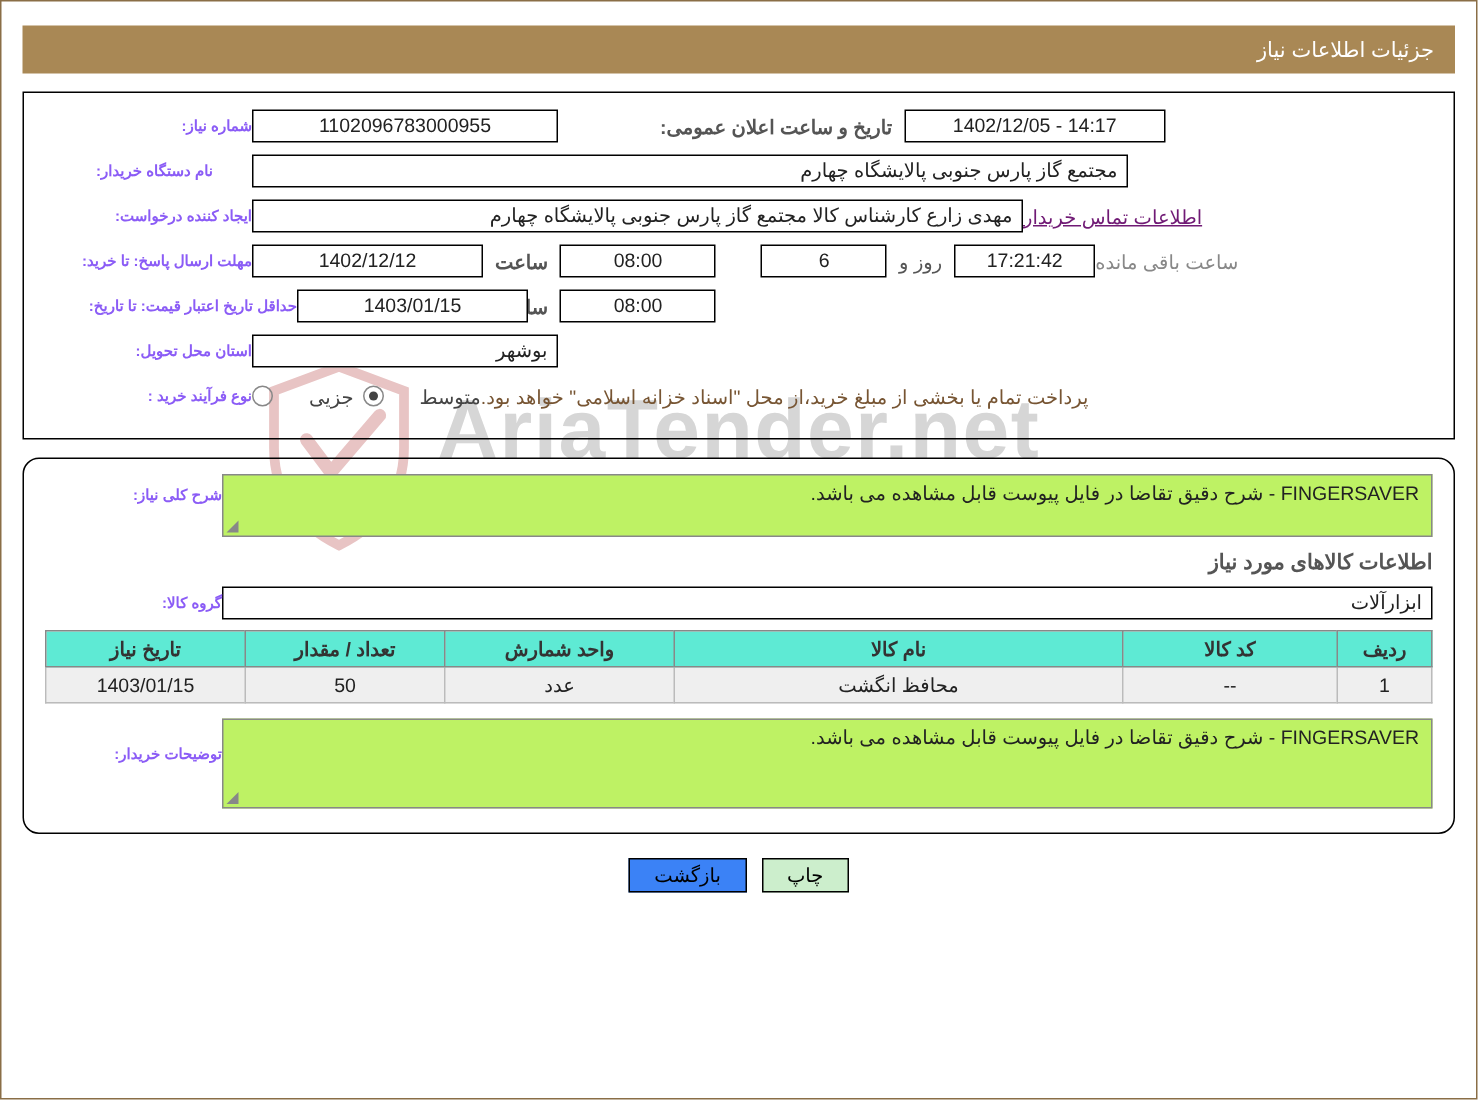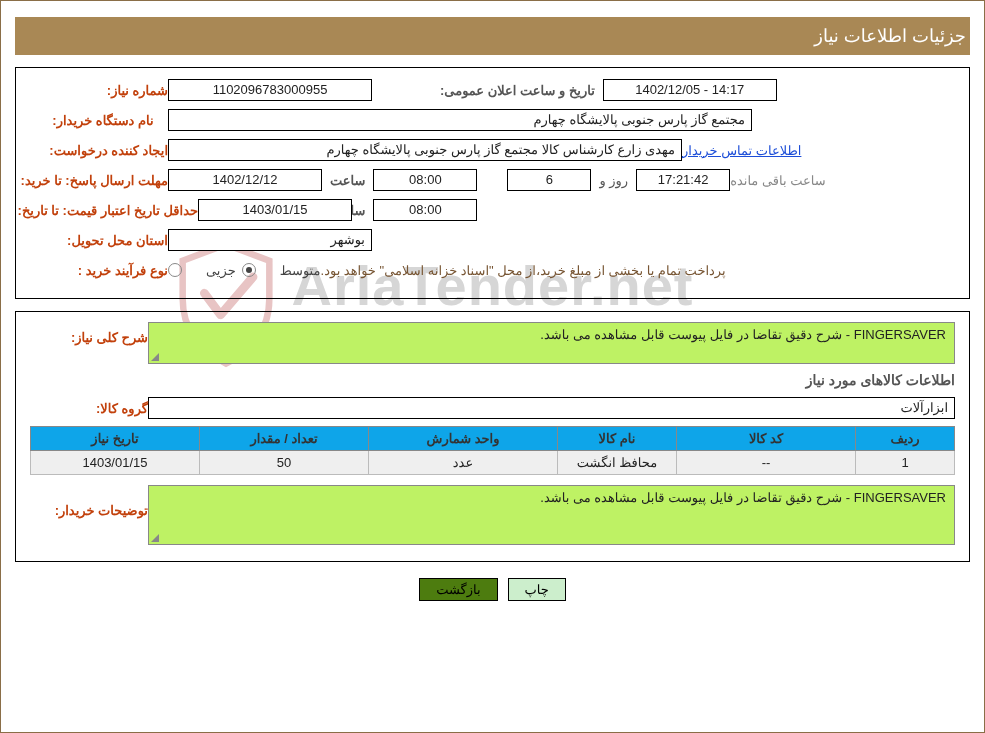--- a/index.html
+++ b/index.html
@@ -14,43 +14,43 @@
 .container {
   width: 985px;
   height: 733px;
   border: 1px solid #8a6e47;
   box-sizing: border-box;
   position: relative;
 }
 .header-bar {
   background: #a98855;
   color: #ffffff;
-  padding: 8px 4px;
+  padding: 8px 14px;
   margin: 16px 14px 0 14px;
-  font-size: 18px;
+  font-size: 14px;
 }
 .section {
   border: 1px solid #000;
   margin: 12px 14px 0 14px;
   padding: 10px 14px;
   position: relative;
 }
 .row {
   display: flex;
   flex-direction: row-reverse;
   align-items: center;
   margin-bottom: 6px;
   min-height: 24px;
 }
 .label {
   font-weight: bold;
-  color: #c2410c;
+  color: #8b5cf6;
   white-space: nowrap;
   margin-left: 8px;
-  font-size: 13px;
+  font-size: 10px;
 }
 .label-inline {
   font-weight: bold;
   color: #555;
   white-space: nowrap;
   margin: 0 8px;
   font-size: 13px;
 }
 .field {
   border: 1px solid #000;
@@ -65,21 +65,21 @@
 .field-rtl {
   direction: rtl;
   text-align: right;
 }
 .field-wide {
   flex: 1;
   text-align: right;
   direction: rtl;
 }
 .link {
-  color: #1d4ed8;
+  color: #701a75;
   text-decoration: underline;
   white-space: nowrap;
   margin-right: 10px;
   font-size: 13px;
 }
 .remaining {
   color: #888;
   margin-right: 8px;
   font-size: 13px;
 }
@@ -137,23 +137,23 @@
   color: #555;
   font-size: 14px;
   margin: 8px 0;
 }
 .table {
   width: 100%;
   border-collapse: collapse;
   margin-top: 6px;
 }
 .table th {
-  background: #0ea5e9;
+  background: #5eead4;
   border: 1px solid #888;
-  padding: 4px 24px;
+  padding: 4px 6px;
   font-size: 13px;
   font-weight: bold;
   color: #333;
   text-align: center;
 }
 .table td {
   background: #efefef;
   border: 1px solid #bbb;
   padding: 4px 6px;
   font-size: 13px;
@@ -169,21 +169,21 @@
   border: 1px solid #000;
   padding: 3px 16px;
   font-size: 13px;
   font-family: inherit;
   cursor: pointer;
 }
 .btn-print {
   background: #cceecc;
 }
 .btn-back {
-  background: #4d7c0f;
+  background: #3b82f6;
 }
 .watermark {
   position: absolute;
   top: 252px;
   left: 0;
   width: 100%;
   text-align: center;
   font-size: 56px;
   font-weight: bold;
   color: #d6d6d6;
@@ -270,21 +270,21 @@
       <div class="radio-group">
         <span class="radio"></span>
         <span class="radio-label">جزیی</span>
         <span class="radio selected"></span>
         <span class="radio-label">متوسط</span>
       </div>
       <span style="color:#775533; font-size:13px; margin-right:10px;">پرداخت تمام یا بخشی از مبلغ خرید،از محل "اسناد خزانه اسلامی" خواهد بود.</span>
     </div>
   </div>
 
-  <div class="section" style="position:relative; z-index:10;">
+  <div class="section" style="position:relative; z-index:10;border-radius:11px;">
     <div class="row" style="align-items:flex-start;">
       <span class="label" style="width:110px; padding-top:8px;">شرح کلی نیاز:</span>
       <div class="textarea-field" style="flex:1; height:32px;">
         <span>FINGERSAVER - شرح دقیق تقاضا در فایل پیوست قابل مشاهده می باشد.</span>
         <div class="textarea-grip"></div>
       </div>
     </div>
 
     <div class="subheading">اطلاعات کالاهای مورد نیاز</div>
 

